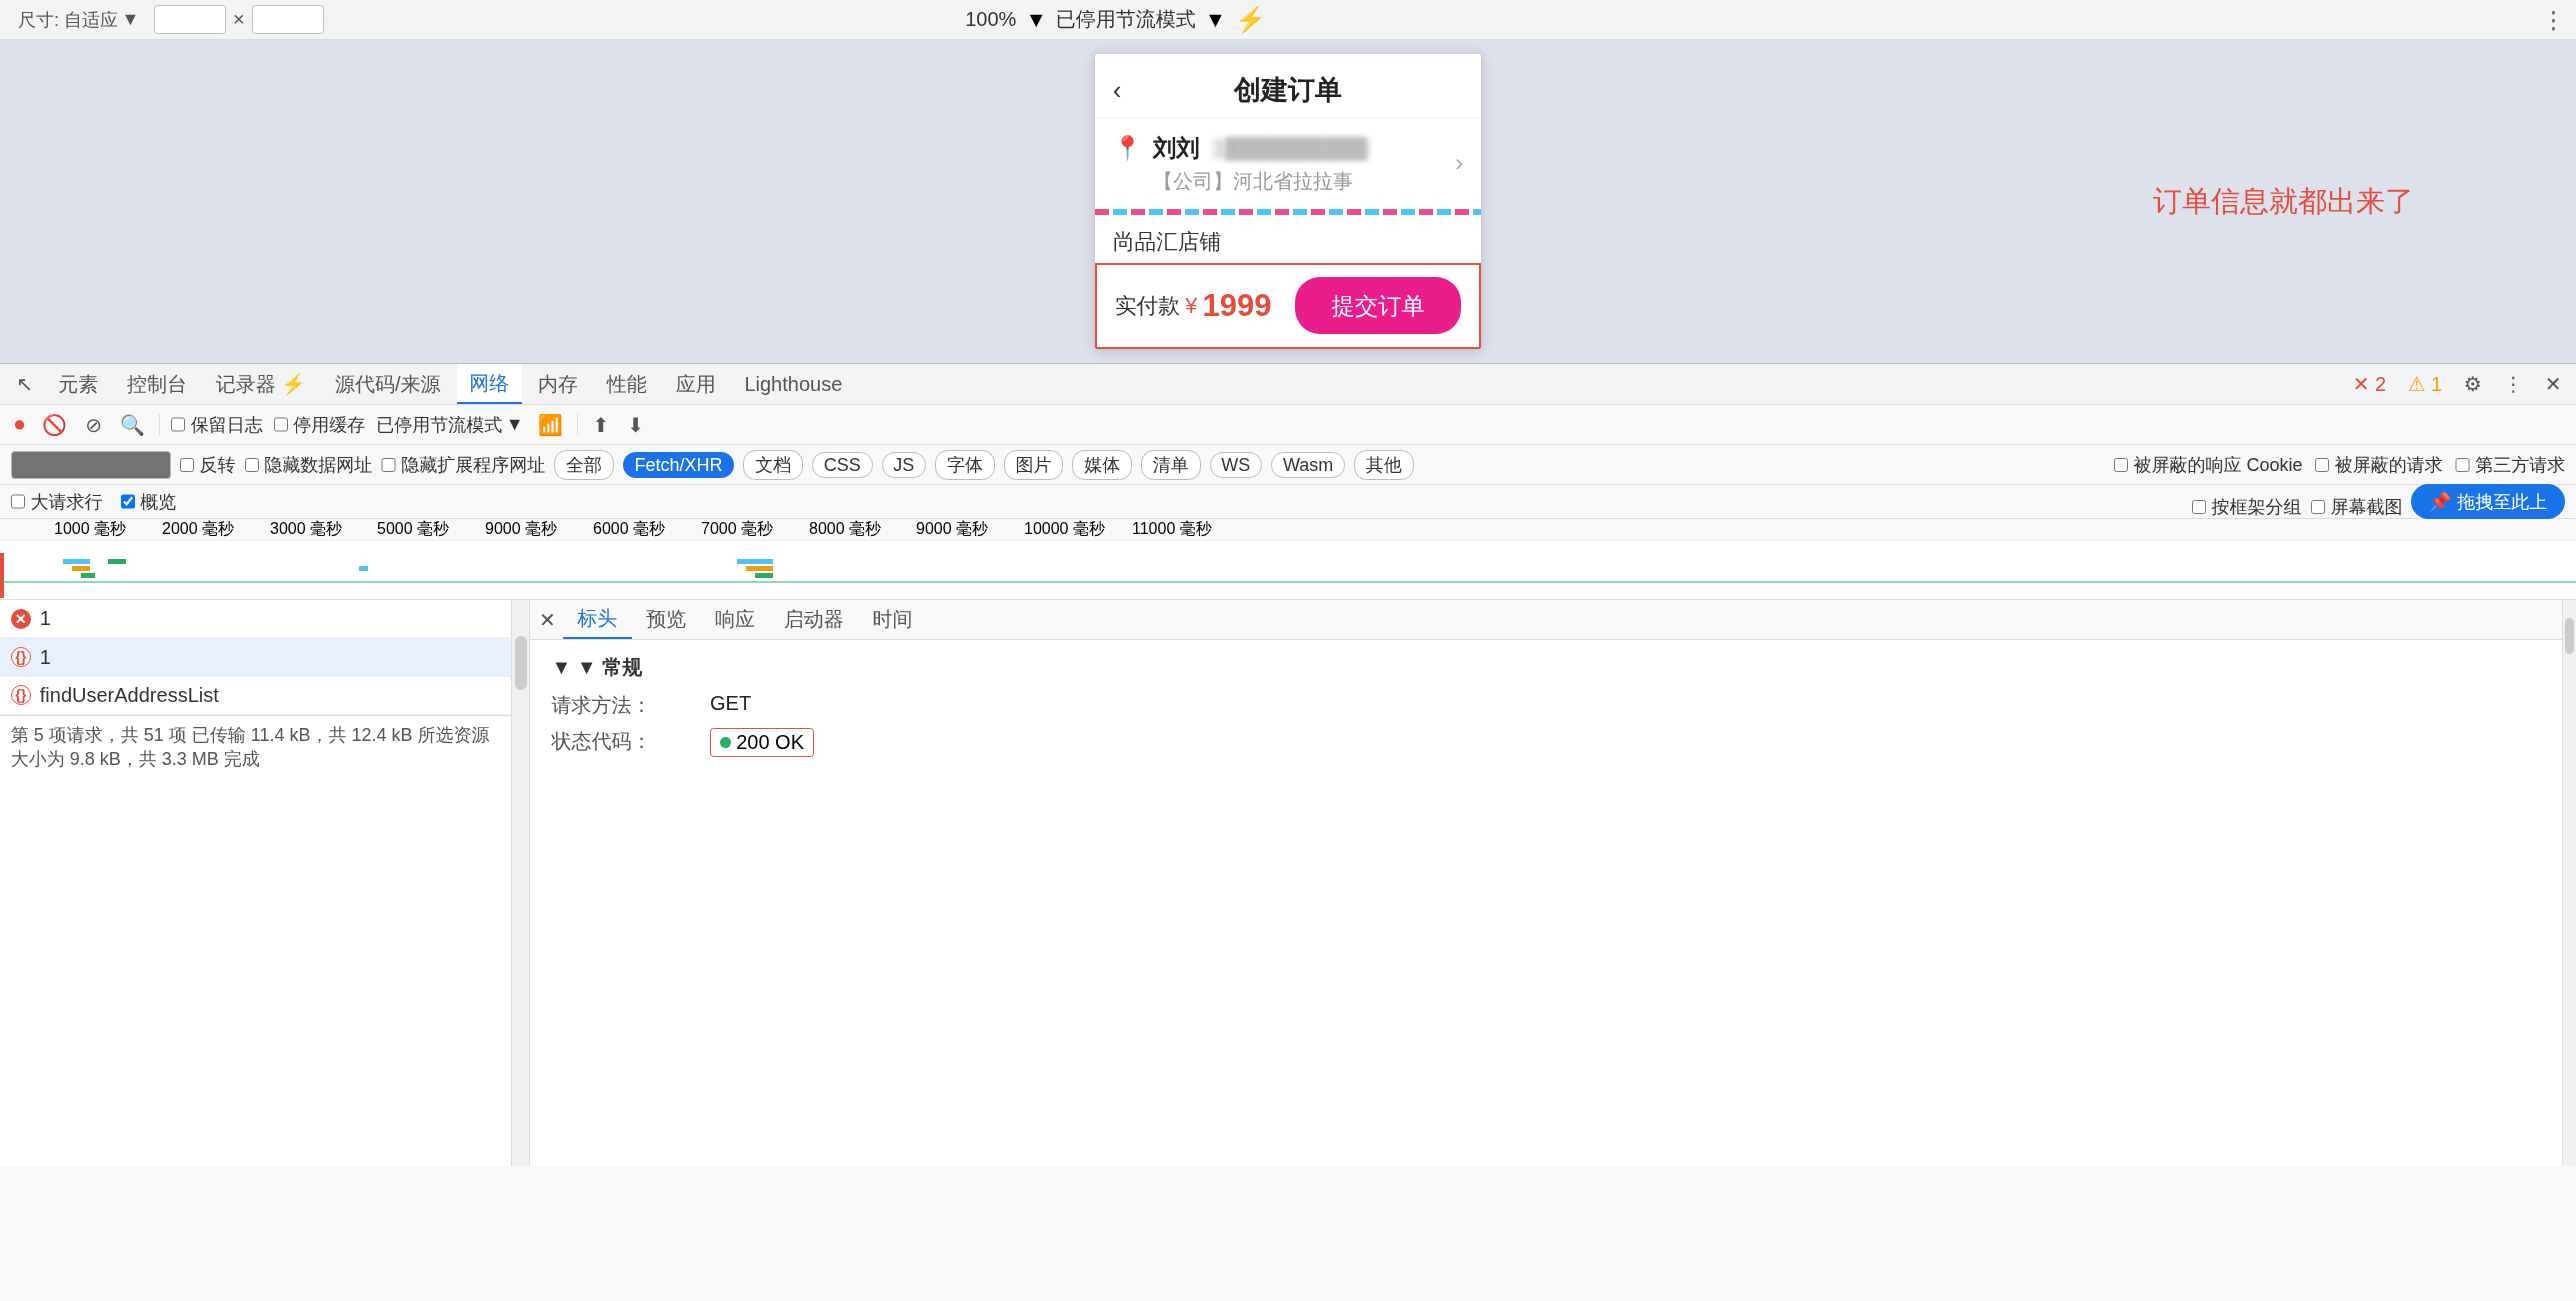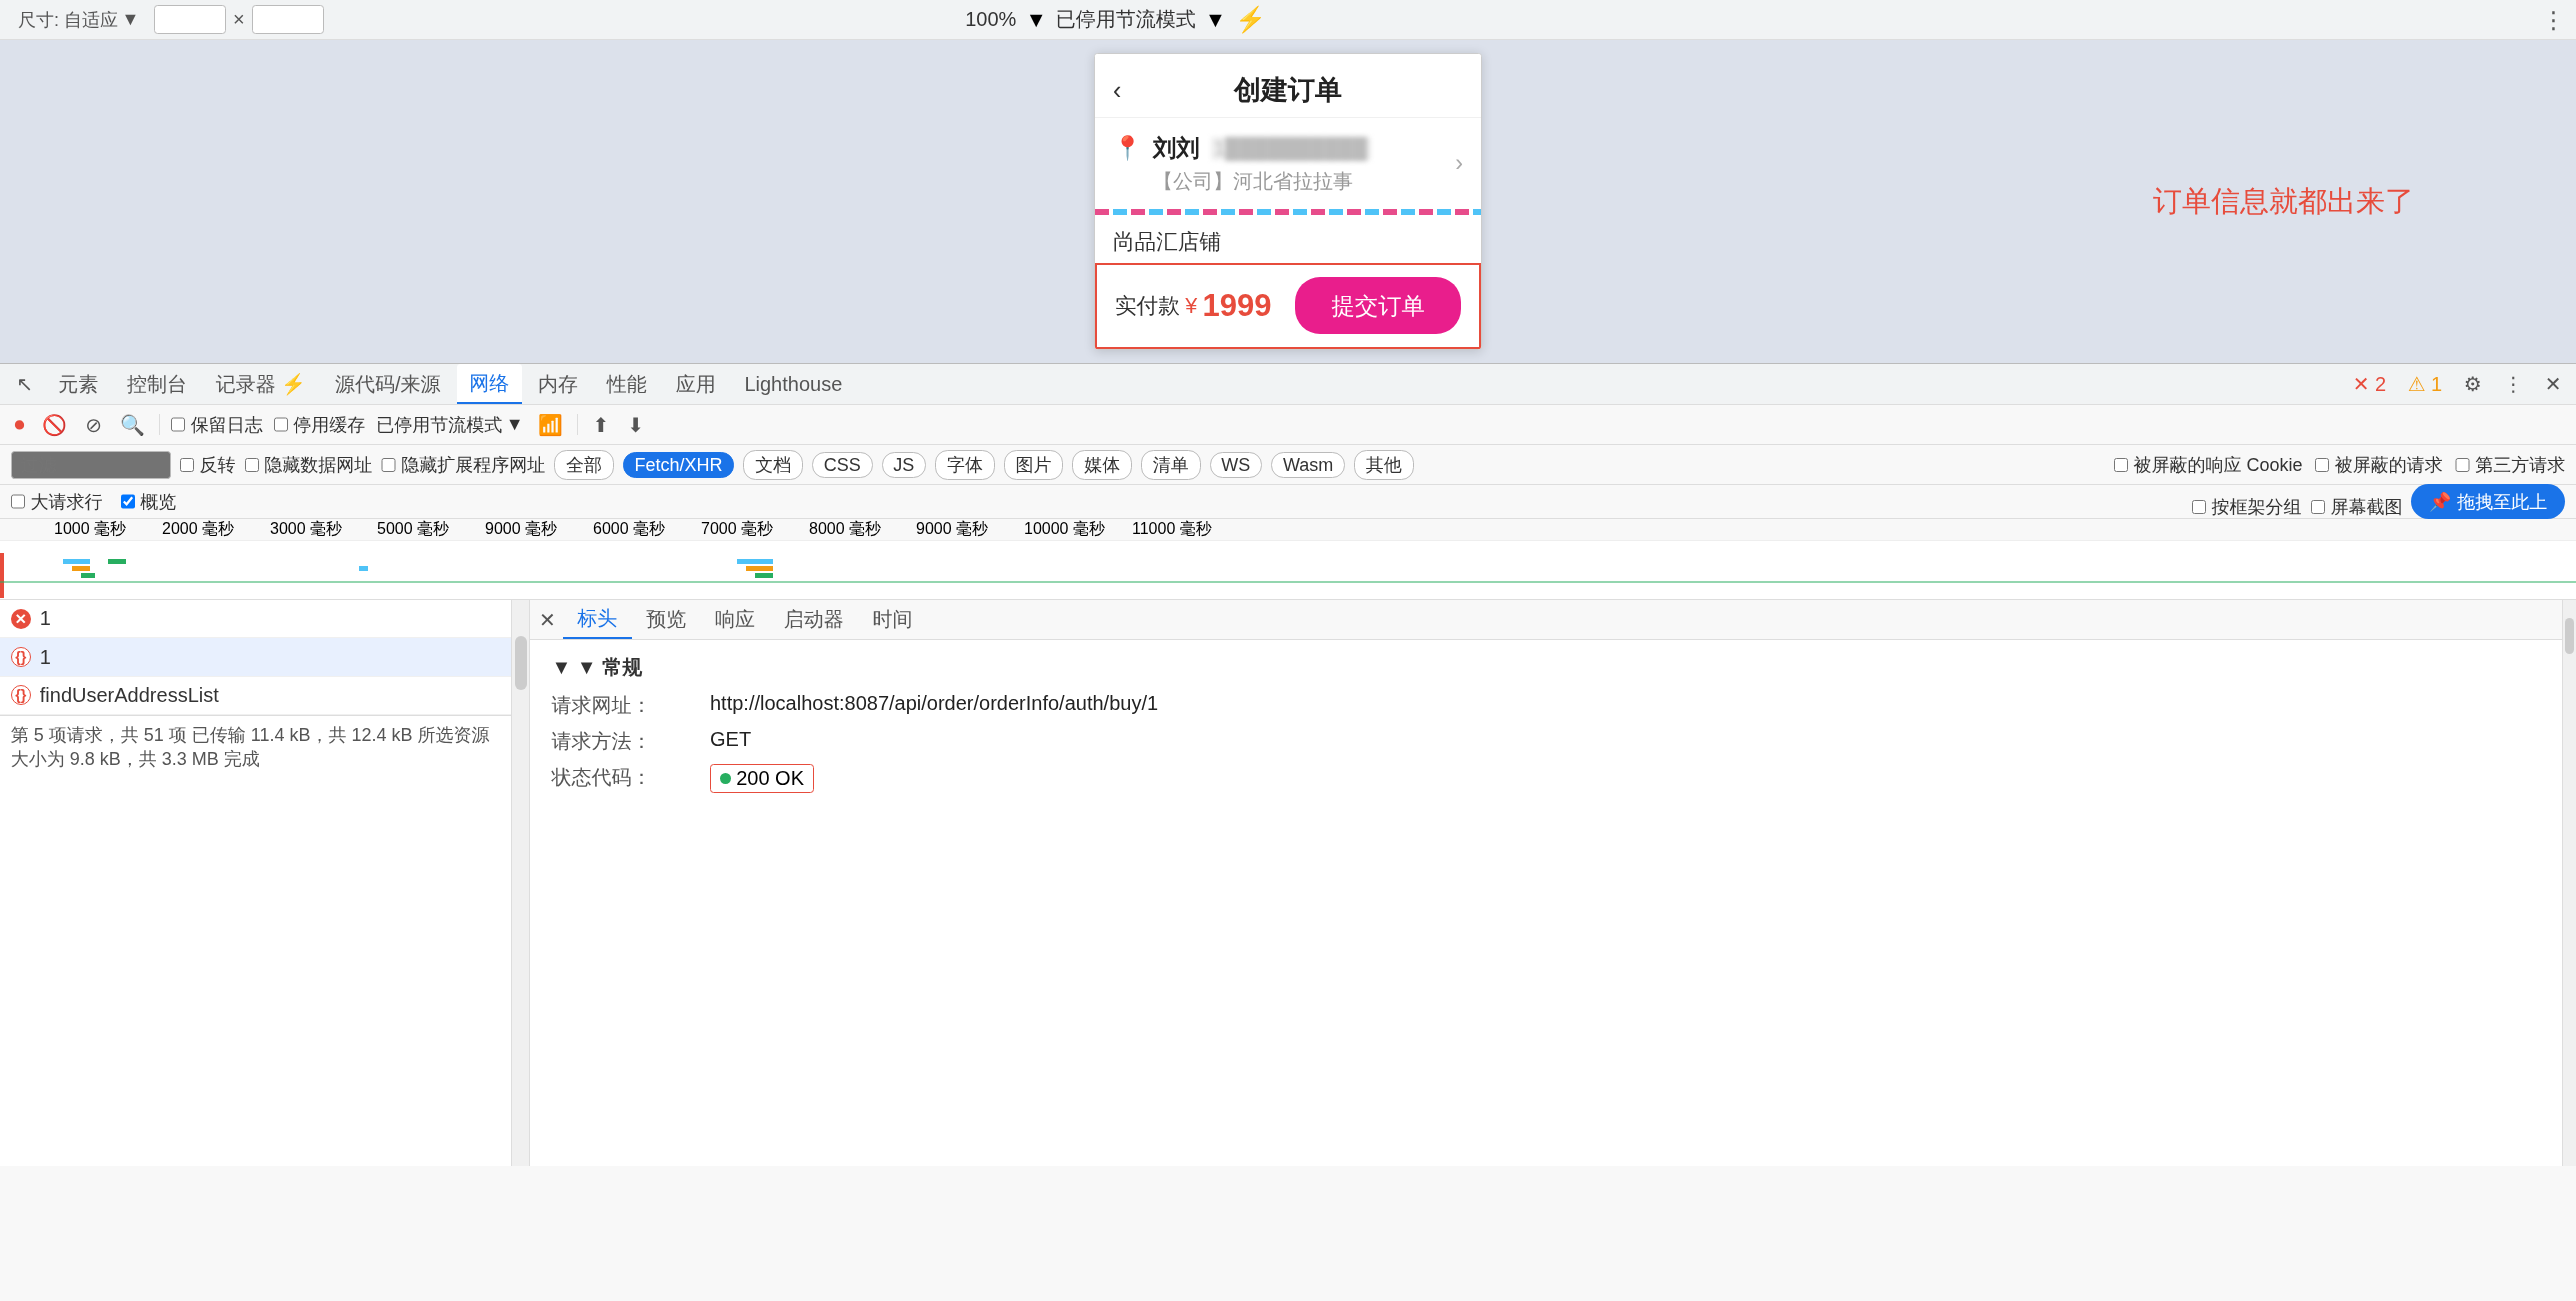--- a/index.html
+++ b/index.html
@@ -777,24 +777,20 @@
         <span class="details-tab">启动器</span>
         <span class="details-tab">时间</span>
       </div>
 
       <div class="details-content">
         <div class="section-title">
           <span>▼</span>
           <span style="margin-left:0">▼ 常规</span>
         </div>
         <div class="detail-row">
-          <span class="detail-key">请求网址：</span>
-          <span class="detail-value">http://localhost:8087/api/order/orderInfo/auth/buy/1</span>
-        </div>
-        <div class="detail-row">
           <span class="detail-key">请求方法：</span>
           <span class="detail-value">GET</span>
         </div>
         <div class="detail-row">
           <span class="detail-key">状态代码：</span>
           <span class="status-badge">
             <span class="status-dot"></span>
             <span>200 OK</span>
           </span>
         </div>

